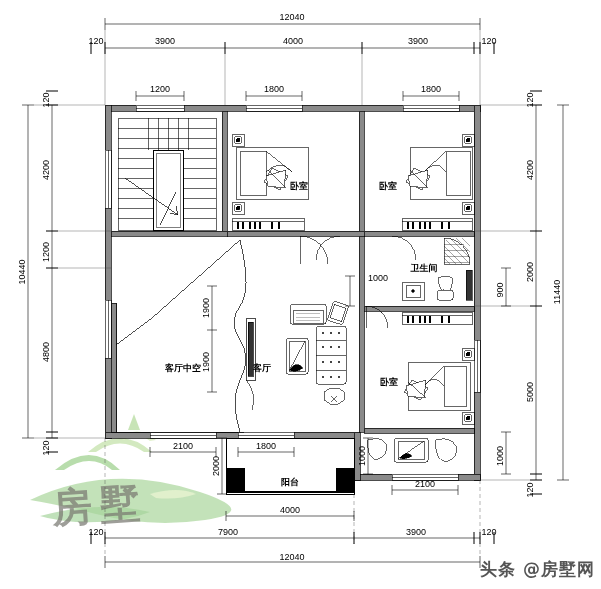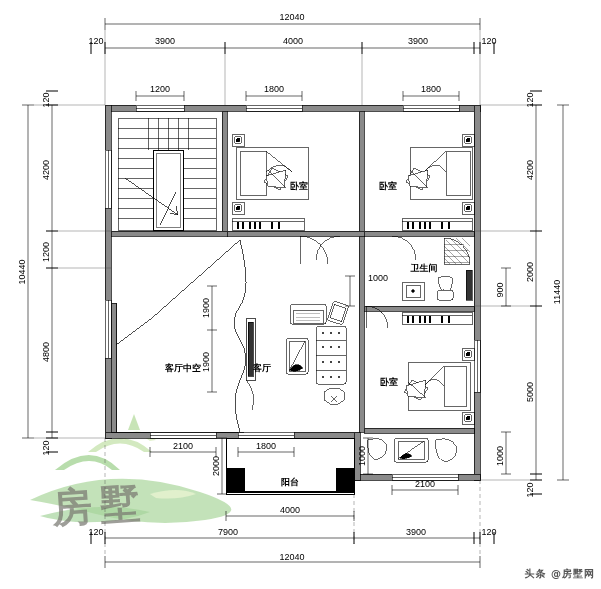--- a/index.html
+++ b/index.html
@@ -4,21 +4,21 @@
 <style>
   html,body{margin:0;padding:0;background:#ffffff;}
   body{width:601px;height:589px;overflow:hidden;
        font-family:"Liberation Sans","DejaVu Sans",sans-serif;color:#000;}
   #plan{position:relative;width:601px;height:589px;background:#fff;}
   svg{position:absolute;left:0;top:0;}
   .dimtext{font-size:9px;fill:#000;font-family:"Liberation Sans",sans-serif;}
   .dimtext-v{font-size:9px;fill:#000;font-family:"Liberation Sans",sans-serif;}
   .roomtext{font-size:9px;fill:#000;font-weight:bold;
             font-family:"DejaVu Sans",sans-serif;}
-  .attrib{position:absolute;right:6px;bottom:8px;font-size:10px;color:#555;
+  .attrib{position:absolute;right:6px;bottom:8px;font-size:17px;color:#555;
           font-family:"DejaVu Sans",sans-serif;font-weight:bold;letter-spacing:1px;}
   .wm-text{position:absolute;left:52px;top:478px;font-size:40px;color:#7a7a72;
            opacity:.72;font-family:"DejaVu Serif",serif;font-weight:bold;
            letter-spacing:8px;transform:rotate(-4deg);}
 </style>
 </head>
 <body>
 
 <div id="plan">
 

